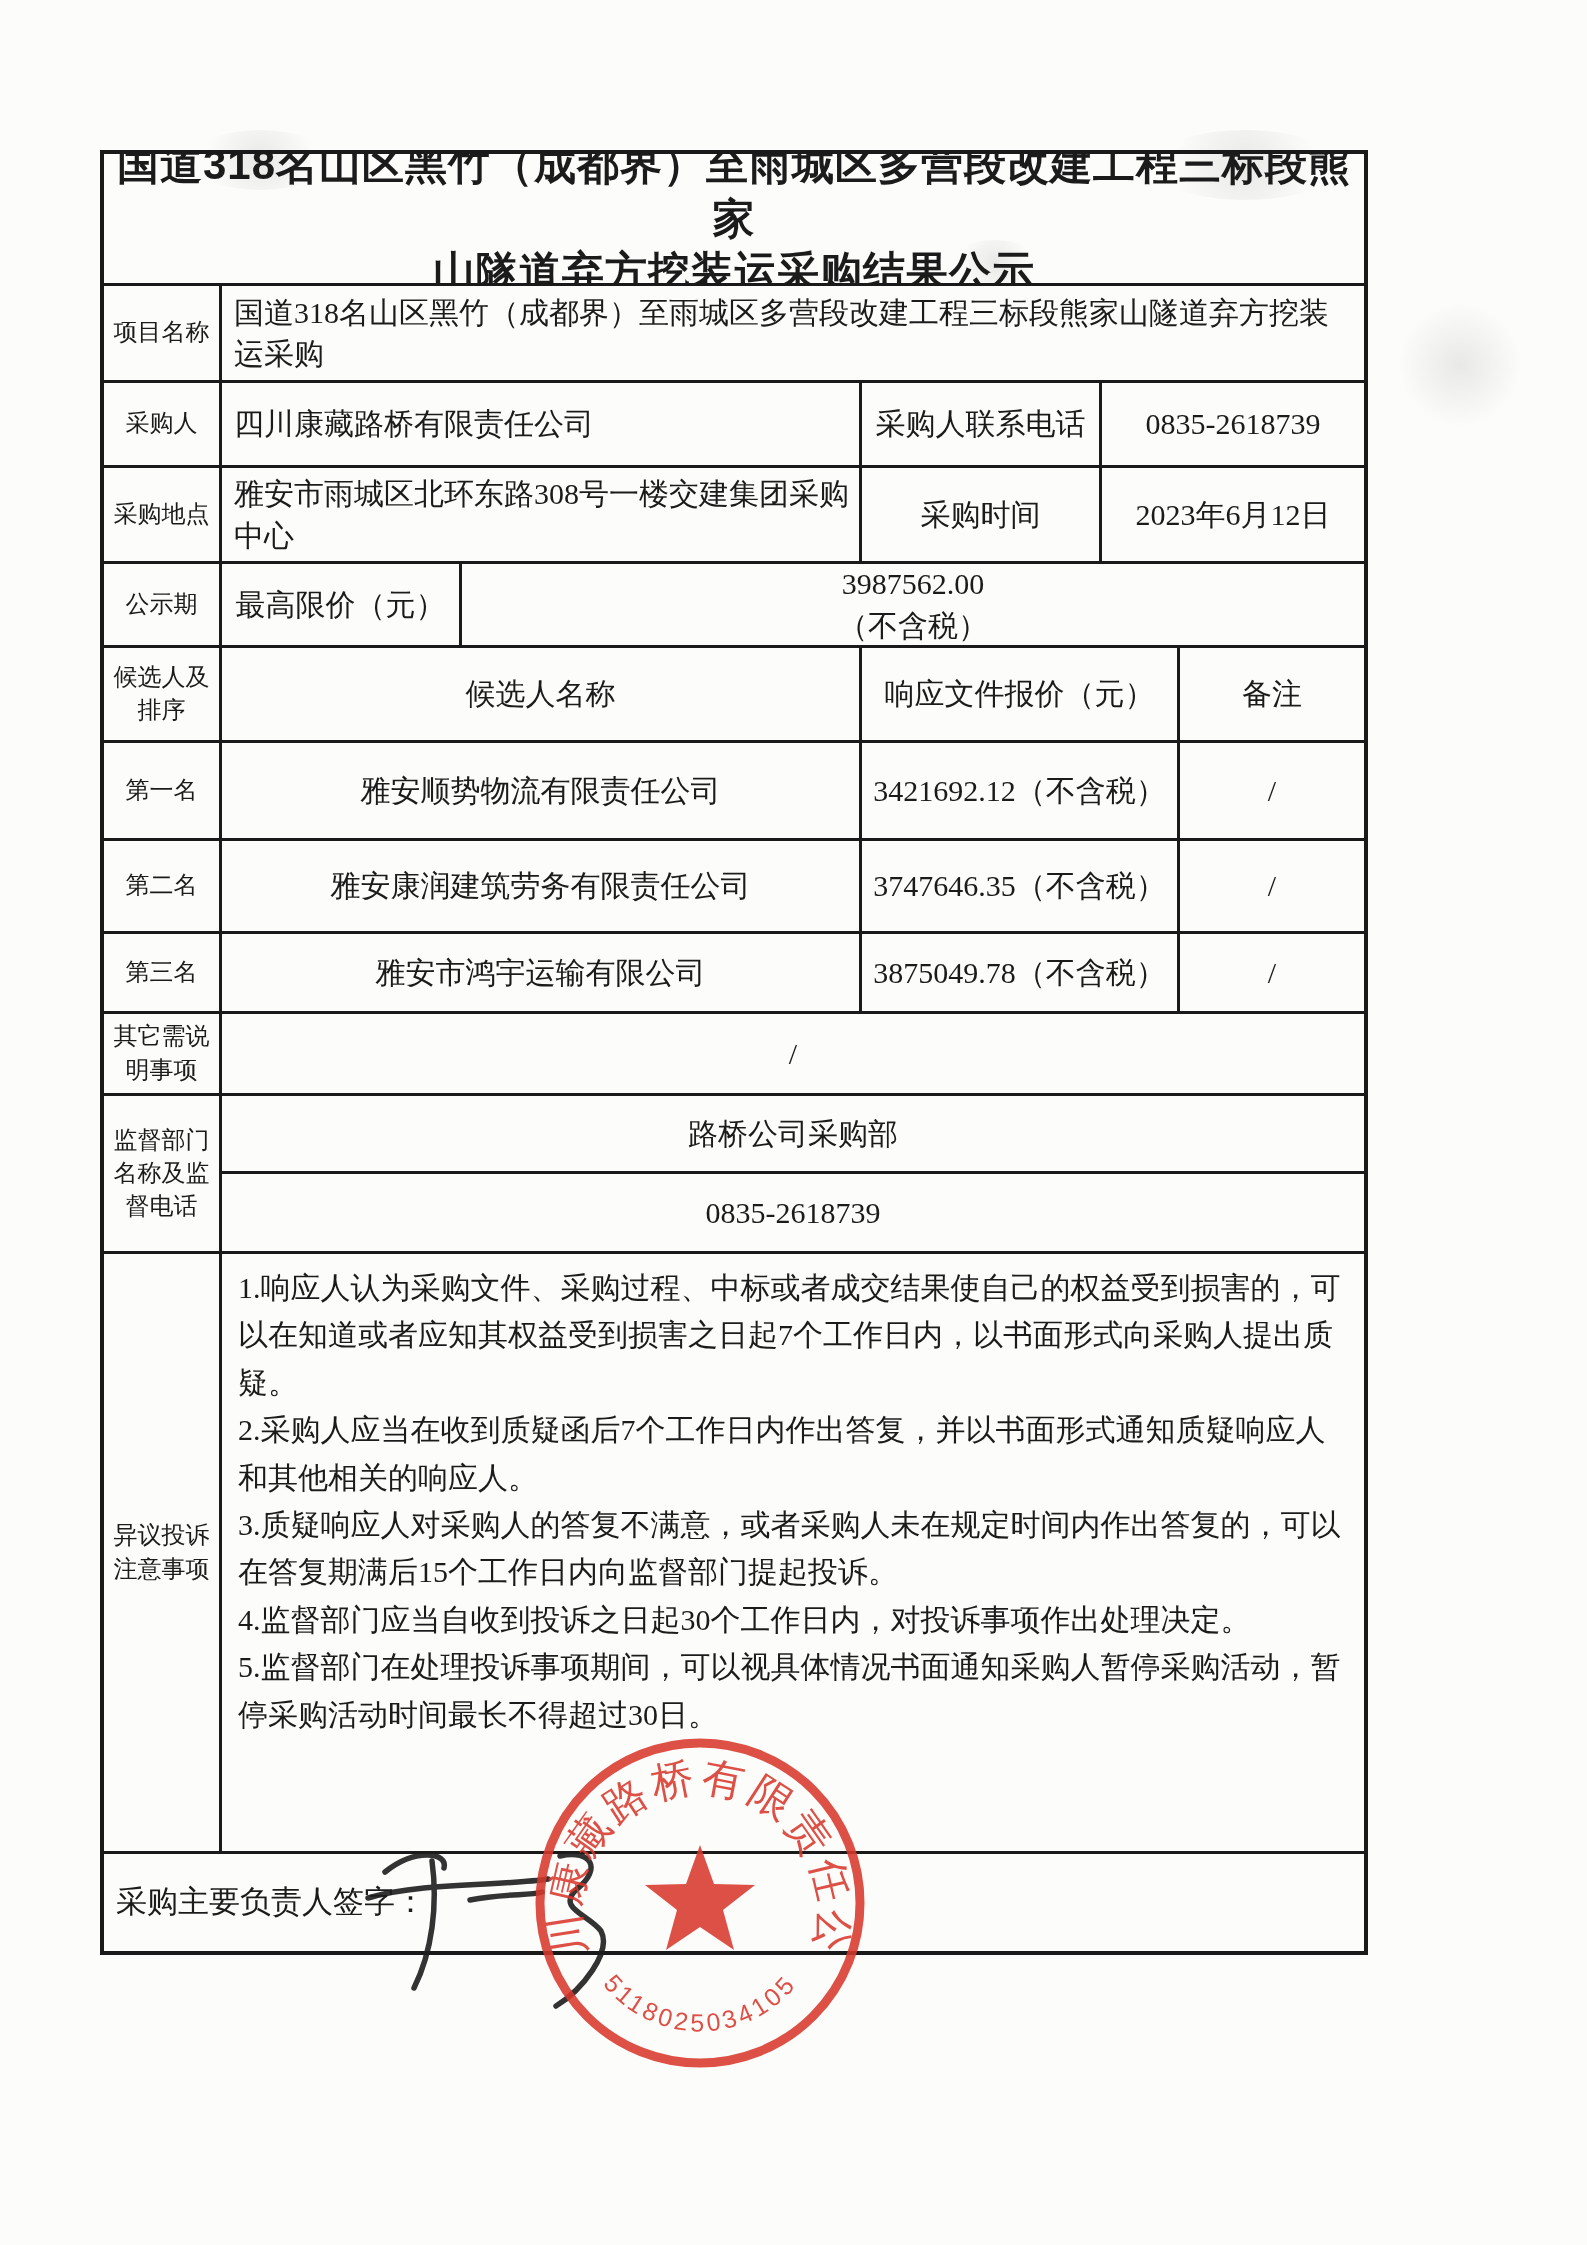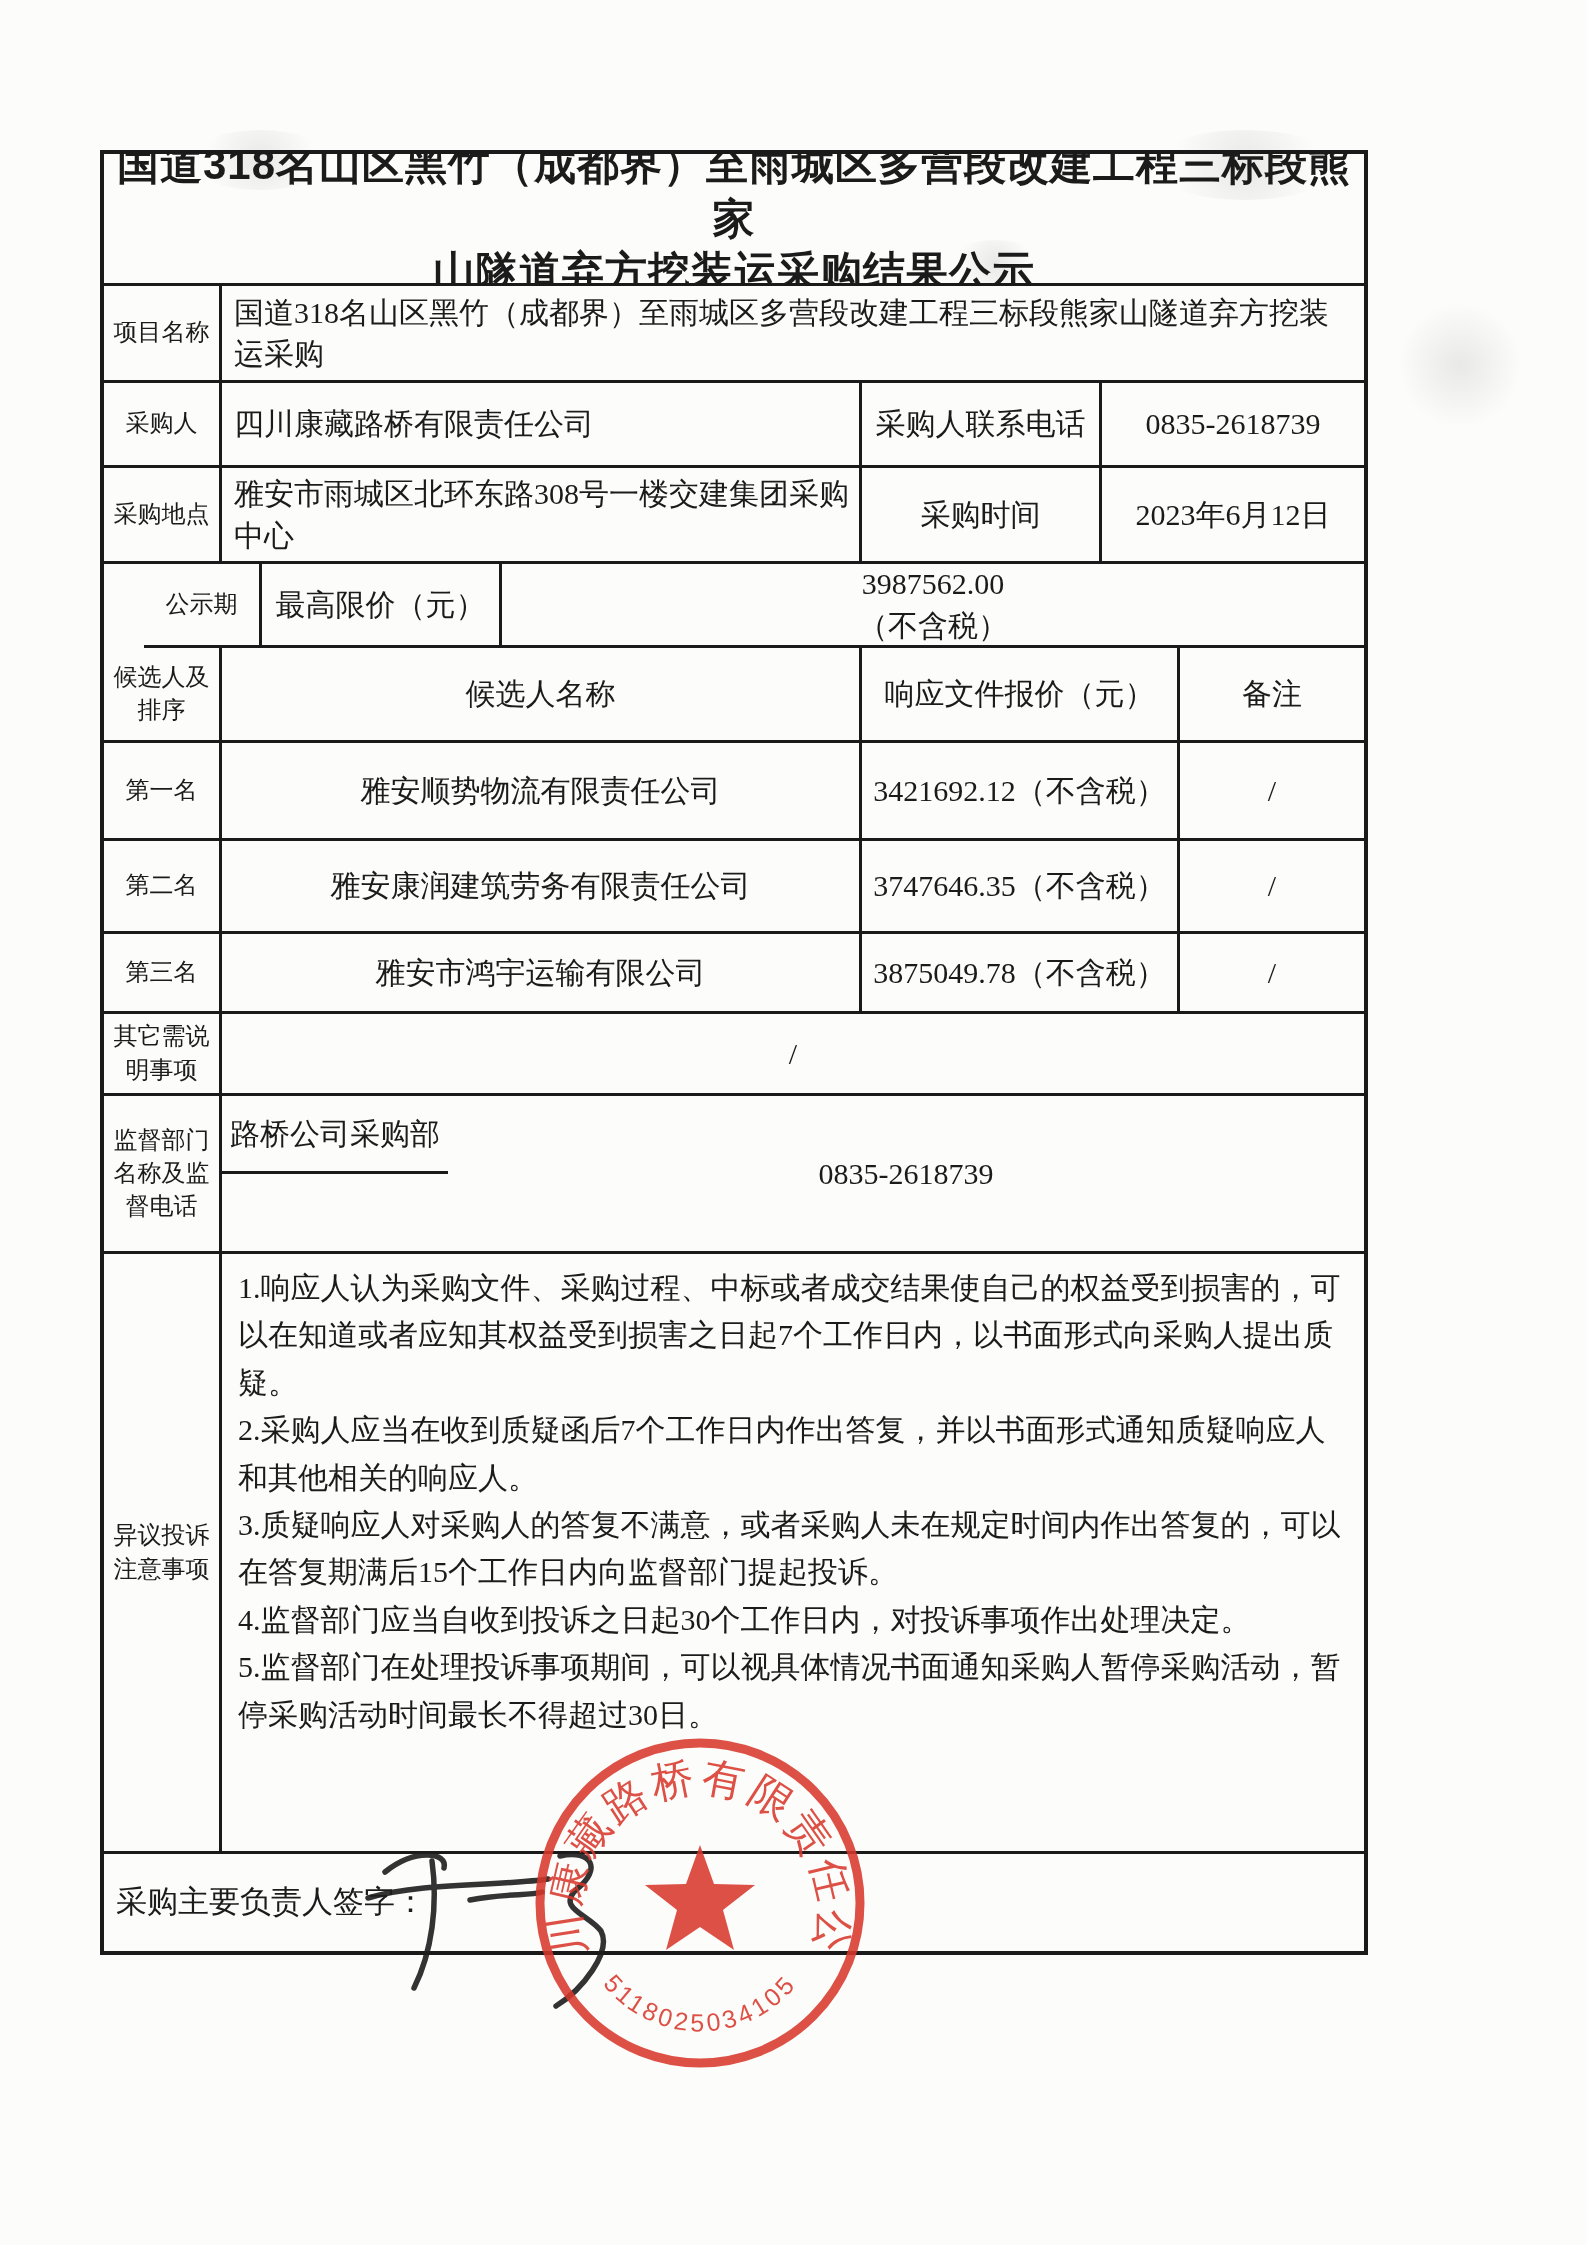--- a/index.html
+++ b/index.html
@@ -30,21 +30,21 @@
   .w-l2{width:240px;flex:none;}
   .w-val{flex:1;}
   .w-bid{width:318px;flex:none;}
   .w-rem{flex:1;}
   .preline{white-space:pre-line;}
   .title-row .c{
     font-family:"Liberation Sans","DejaVu Sans",sans-serif;
     font-weight:900;font-size:42px;line-height:1.28;letter-spacing:1px;
     text-align:center;
   }
-  .sup-right{flex:1;display:flex;flex-direction:row;}
+  .sup-right{flex:1;display:flex;flex-direction:column;}
   .sup-right .subc{border-right:none;}
   .sup-right .subc.top{border-bottom:3px solid #1a1a1a;height:78px;}
   .sup-right .subc.bot{flex:1;}
   .objection-content{flex:1;display:flex;flex-direction:column;justify-content:flex-start;
     text-align:left;padding:10px 16px;}
   .objection-content .para{font-size:30px;line-height:1.58;}
   .sig-cell{font-size:31px;padding-left:48px;}
   svg.overlay{position:absolute;left:0;top:0;pointer-events:none;}
 </style>
 </head>
@@ -74,21 +74,21 @@
     <div class="c endc w-val">0835-2618739</div>
   </div>
 
   <div class="row" style="height:96px;">
     <div class="c w-label">采购地点</div>
     <div class="c w-content left">雅安市雨城区北环东路308号一楼交建集团采购中心</div>
     <div class="c w-l2">采购时间</div>
     <div class="c endc w-val">2023年6月12日</div>
   </div>
 
-  <div class="row" style="height:84px;margin-left:40px;">
+  <div class="row" style="height:84px;">
     <div class="c w-label">公示期</div>
     <div class="c w-l2">最高限价（元）</div>
     <div class="c endc w-val preline">3987562.00
 （不含税）</div>
   </div>
 
   <div class="row" style="height:95px;">
     <div class="c w-label preline">候选人及
 排序</div>
     <div class="c w-content">候选人名称</div>

